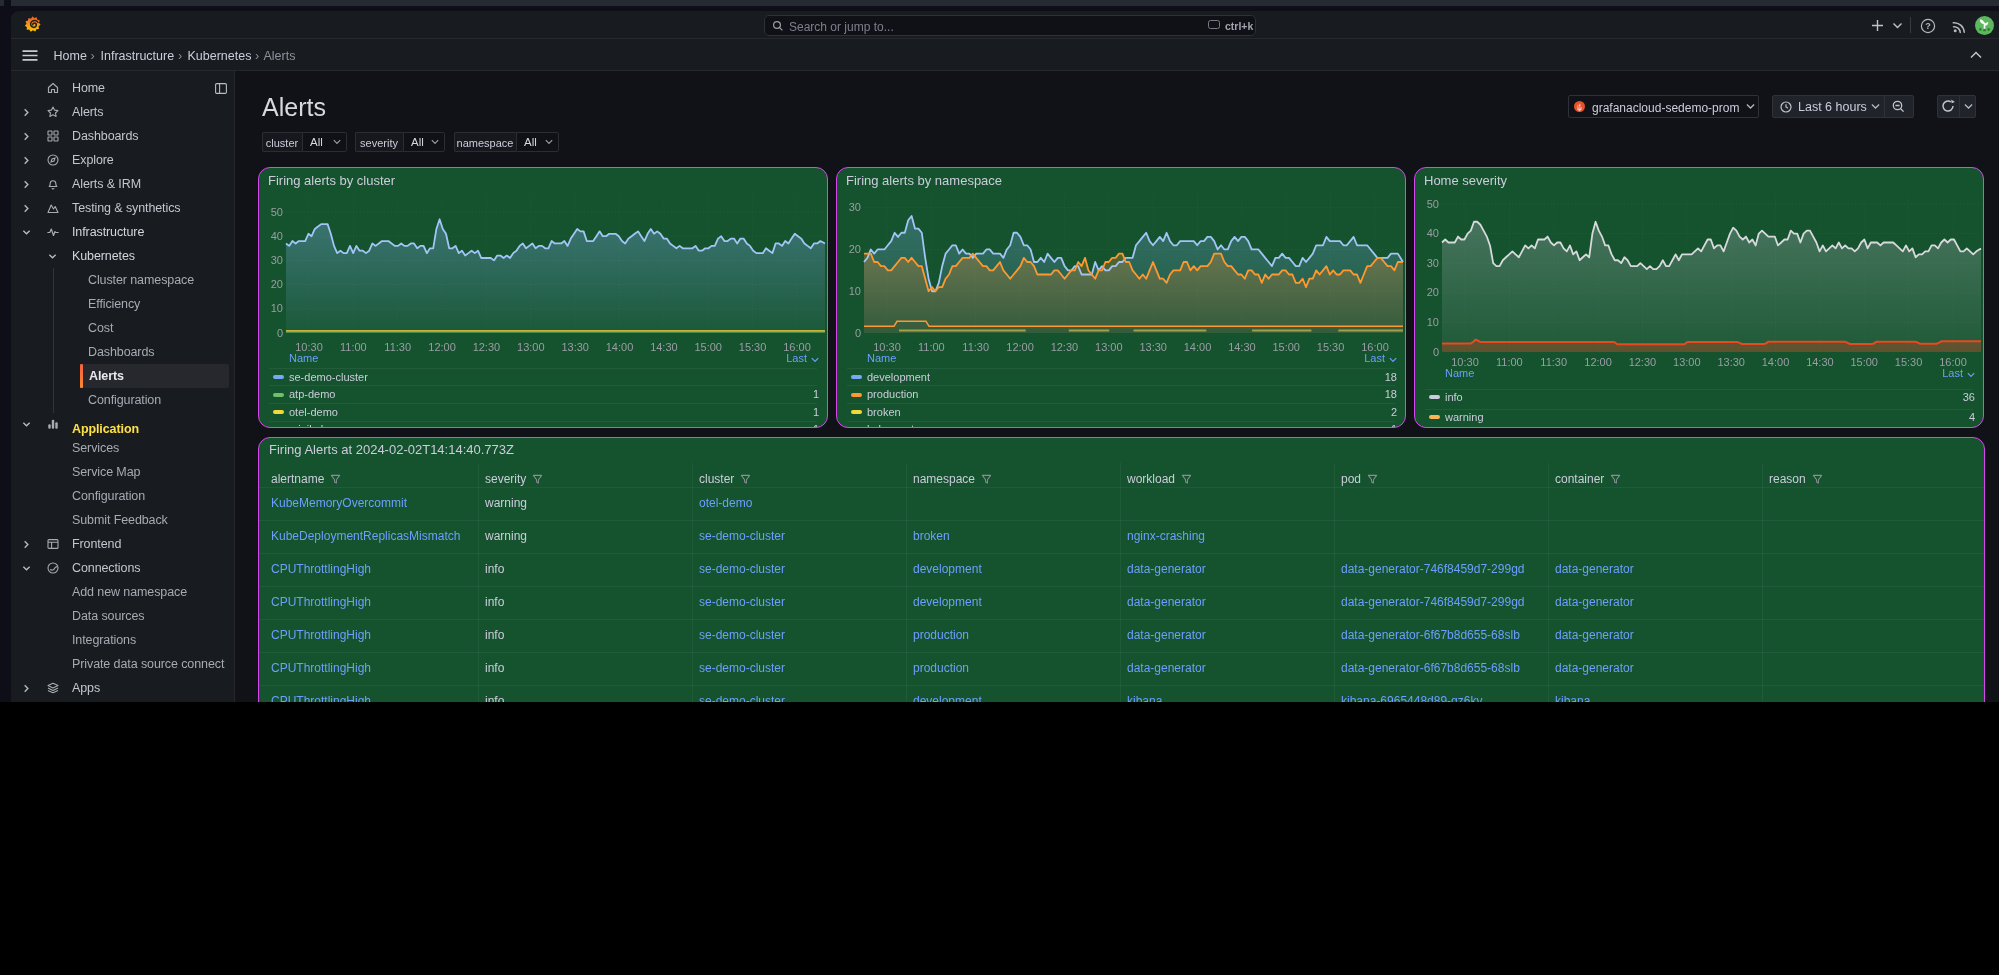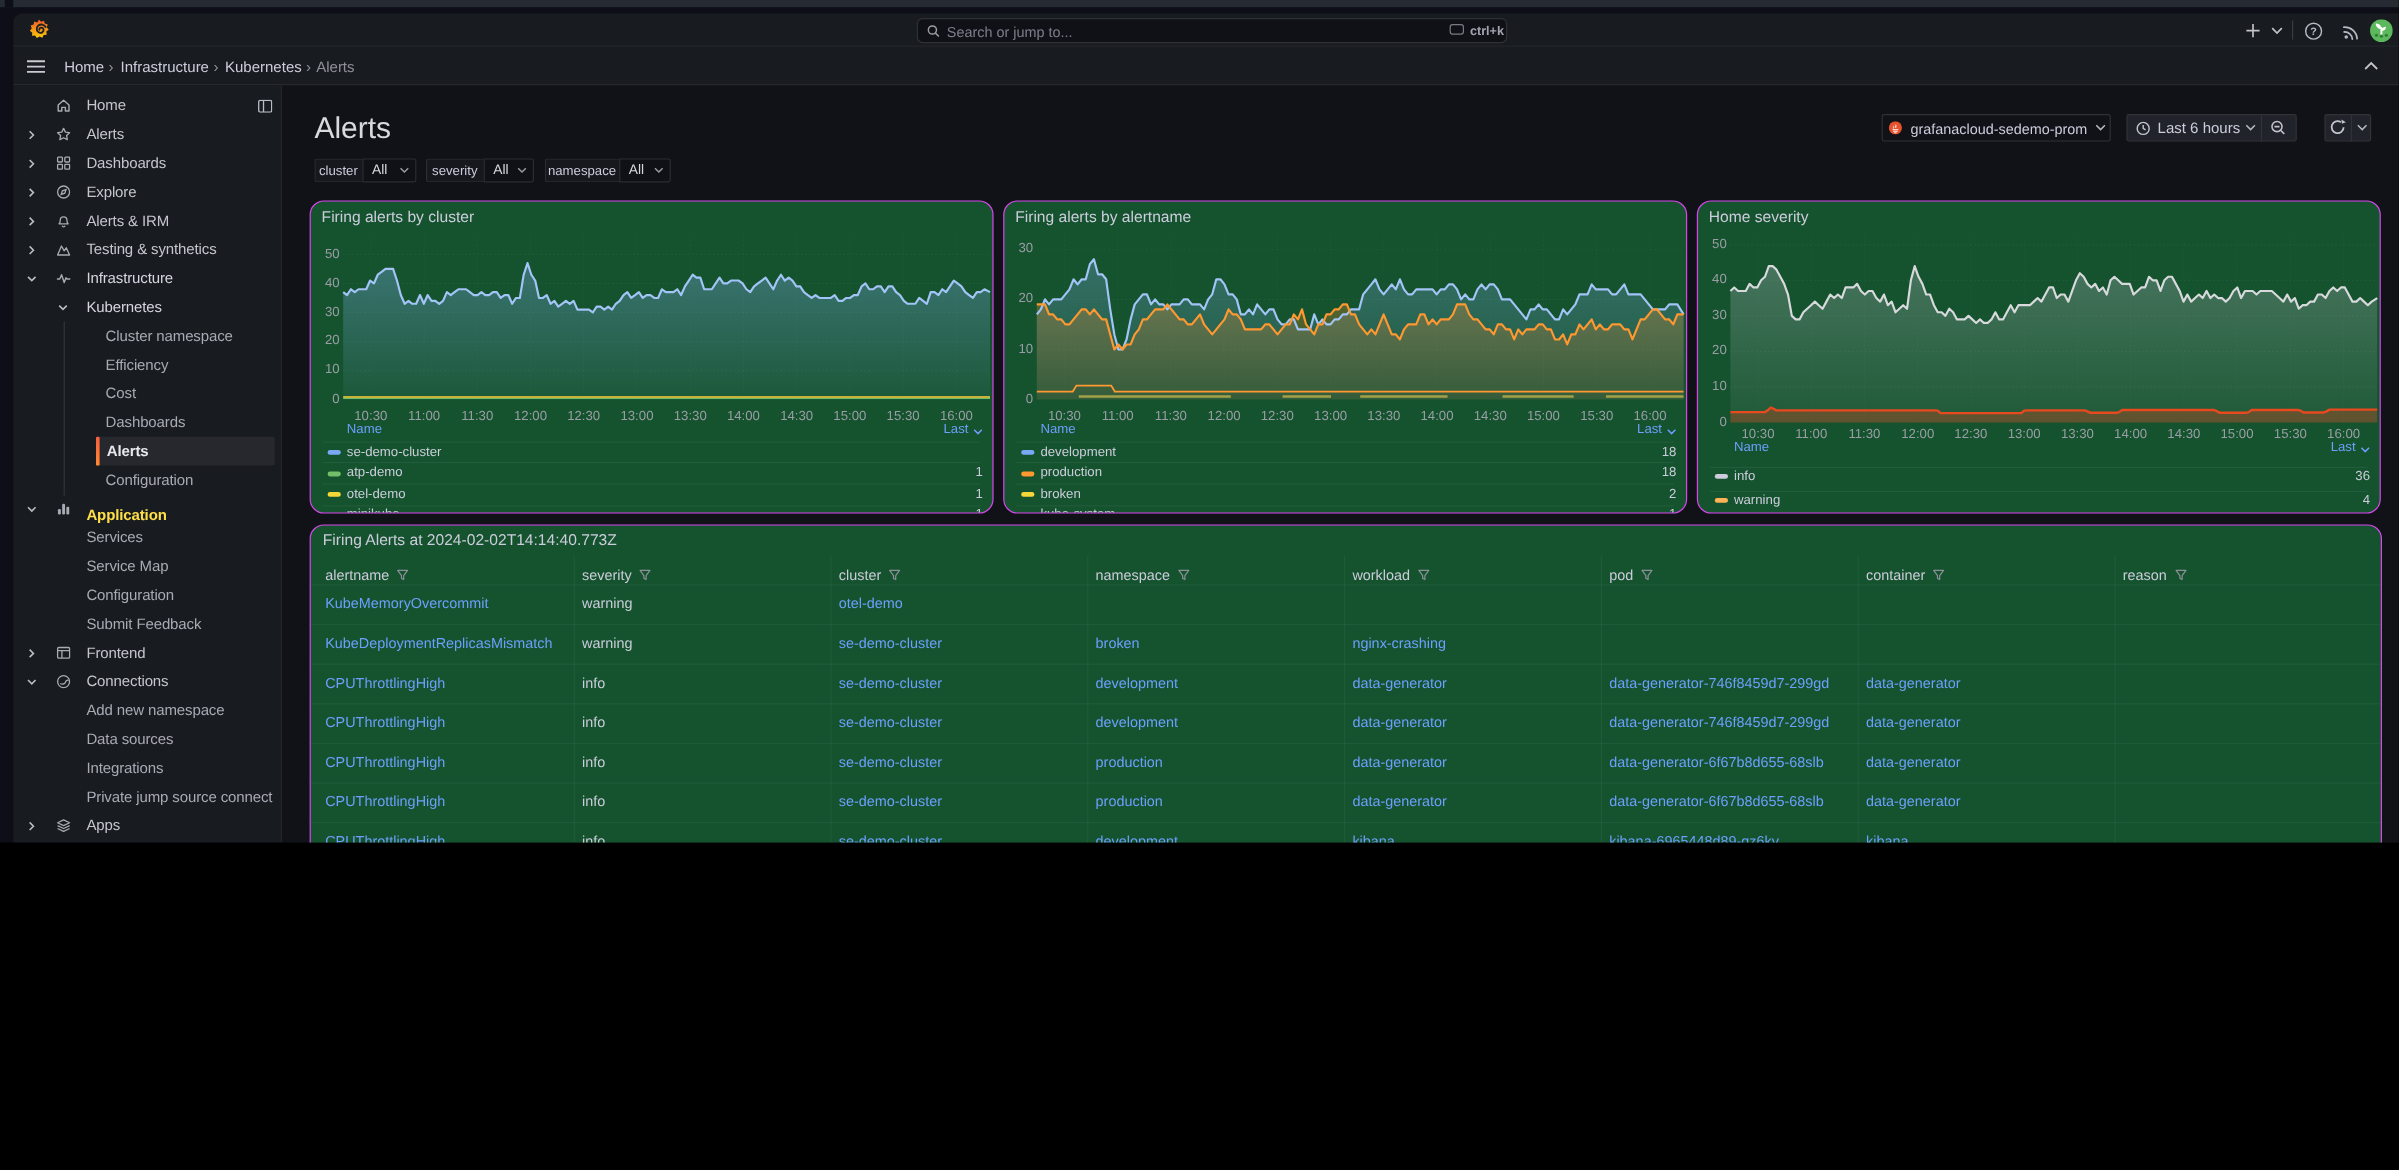--- a/index.html
+++ b/index.html
@@ -196,21 +196,21 @@
 <svg class="abs" style="left:36px;top:551.0px" width="12" height="12" viewBox="0 0 12 12">
         <g fill="none" stroke="#a8abb3" stroke-width="1.1">
           <circle cx="6" cy="6" r="5"></circle>
           <path d="M3.2 7.6c1.8.9 3.6.5 4.3-1.1.7-1.6 2-2 2.7-1.4"></path>
         </g>
       </svg>
 <div class="nav" style="left:61px;top:549.5px;font-weight:400;color:#c4c5cf">Connections</div>
 <div class="nav" style="left:61px;top:573.5px;color:#a8aab4">Add new namespace</div>
 <div class="nav" style="left:61px;top:597.5px;color:#a8aab4">Data sources</div>
 <div class="nav" style="left:61px;top:621.5px;color:#a8aab4">Integrations</div>
-<div class="nav" style="left:61px;top:645.5px;color:#a8aab4">Private jump source connect</div>
+<div class="nav" style="left:61px;top:645.5px;color:#a8aab4">Private data source connect</div>
 <svg class="abs" style="left:11px;top:672.5px" width="9" height="9" viewBox="0 0 10 10">
         <path d="M3 1.5L6.5 5 3 8.5" fill="none" stroke="#b9bbc5" stroke-width="1.5"></path>
       </svg>
 <svg class="abs" style="left:36px;top:671.0px" width="12" height="12" viewBox="0 0 12 12">
         <g fill="none" stroke="#a8abb3" stroke-width="1.1" stroke-linejoin="round">
           <path d="M6 1.2L11 3.6 6 6 1 3.6z"></path>
           <path d="M1 6l5 2.4L11 6"></path>
           <path d="M1 8.4l5 2.4 5-2.4"></path>
         </g>
       </svg>
@@ -335,21 +335,21 @@
         <div class="legrow" style="left:30px;top:202.5px"><div class="dash" style="left:-16px;background:#79a9f5"></div>se-demo-cluster</div>
         <div class="legval" style="left:548px;top:202.5px;width:40px">38</div>
         <div class="legrow" style="left:30px;top:220.0px"><div class="dash" style="left:-16px;background:#73bf69"></div>atp-demo</div>
         <div class="legval" style="left:520px;top:220.0px;width:40px">1</div>
         <div class="legrow" style="left:30px;top:237.5px"><div class="dash" style="left:-16px;background:#f5d73a"></div>otel-demo</div>
         <div class="legval" style="left:520px;top:237.5px;width:40px">1</div>
         <div class="legrow" style="left:30px;top:254.5px"><div class="dash" style="left:-16px;background:#b877d9"></div>minikube</div>
         <div class="legval" style="left:520px;top:254.5px;width:40px">1</div>
       </div>
 <div class="pnl" style="left:825px;top:156px;width:570px;height:261px;overflow:hidden">
-        <div class="ptitle" style="left:9px;top:5px">Firing alerts by alertname</div>
+        <div class="ptitle" style="left:9px;top:5px">Firing alerts by namespace</div>
         <svg class="abs" style="left:0;top:0" width="570" height="261" viewBox="0 0 570 261">
           <line x1="27.0" y1="123.2" x2="566.0" y2="123.2" stroke="rgba(204,204,220,0.07)" stroke-dasharray="1.5,2"></line>
           <line x1="27.0" y1="81.5" x2="566.0" y2="81.5" stroke="rgba(204,204,220,0.07)" stroke-dasharray="1.5,2"></line>
           <line x1="27.0" y1="39.7" x2="566.0" y2="39.7" stroke="rgba(204,204,220,0.07)" stroke-dasharray="1.5,2"></line>
           <line x1="50.0" y1="25.0" x2="50.0" y2="165.0" stroke="rgba(204,204,220,0.045)" stroke-dasharray="1.5,2"></line>
           <line x1="94.4" y1="25.0" x2="94.4" y2="165.0" stroke="rgba(204,204,220,0.045)" stroke-dasharray="1.5,2"></line>
           <line x1="138.7" y1="25.0" x2="138.7" y2="165.0" stroke="rgba(204,204,220,0.045)" stroke-dasharray="1.5,2"></line>
           <line x1="183.1" y1="25.0" x2="183.1" y2="165.0" stroke="rgba(204,204,220,0.045)" stroke-dasharray="1.5,2"></line>
           <line x1="227.4" y1="25.0" x2="227.4" y2="165.0" stroke="rgba(204,204,220,0.045)" stroke-dasharray="1.5,2"></line>
           <line x1="271.8" y1="25.0" x2="271.8" y2="165.0" stroke="rgba(204,204,220,0.045)" stroke-dasharray="1.5,2"></line>

